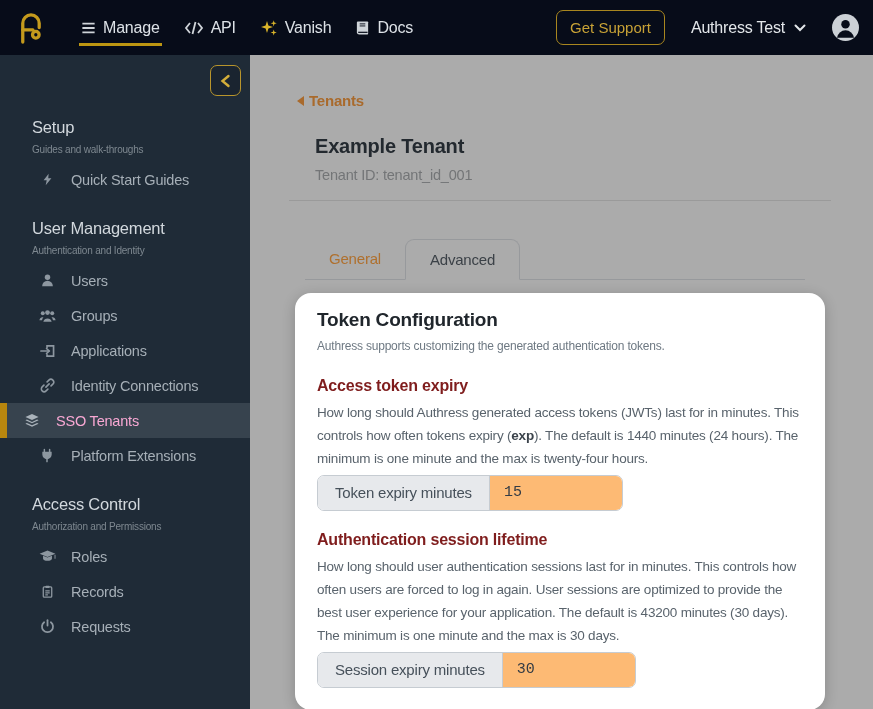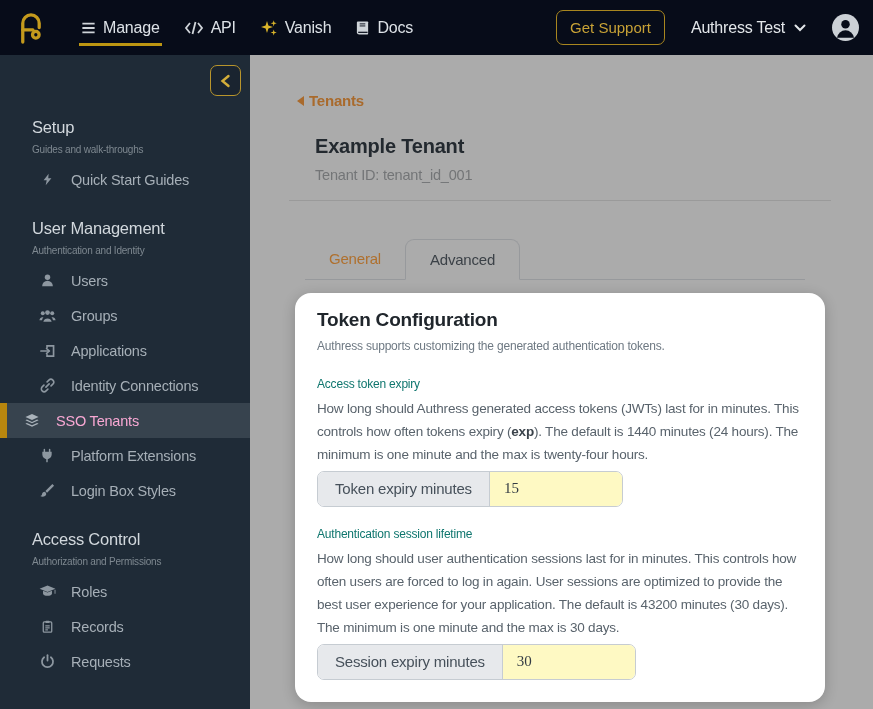--- a/index.html
+++ b/index.html
@@ -53,29 +53,29 @@
   .tab { padding:11px 24px; font-size:15px; cursor:pointer; }
   .tab.general { color:#af702e; }
   .tab.active { color:#3b4147; background:#ababab; border:1px solid #97999c; border-bottom:1px solid #ababab;
                 margin-bottom:-1px; border-radius:9px 9px 0 0; }
 
   
   .card { background:#ffffff; border-radius:16px; margin-top:13px; padding:16px 22px 18px;
           box-shadow:0 3px 14px rgba(0,0,0,.20); }
   .card-title { font-size:19px; font-weight:700; color:#20262c; margin-bottom:8px; }
   .card-sub { font-size:12px; color:#6e7983; margin-bottom:24px; }
-  .field-heading { font-size:12px; font-weight:400; color:#0f766e; margin-bottom:6px; }
+  .field-heading { font-size:16px; font-weight:700; color:#7f1d1d; margin-bottom:6px; }
   .desc { font-size:13.5px; line-height:23px; color:#59636c; margin-bottom:5px; max-width:500px; }
   .desc b { color:#3b434b; }
   .input-group { display:inline-flex; align-items:stretch; height:36px; border:1px solid #c6ccd2;
                  border-radius:7px; overflow:hidden; background:#fff; margin-bottom:20px; }
   .ig-label { display:flex; align-items:center; padding:0 17px; background:#e7e9ec; color:#46505a;
               font-size:15px; border-right:1px solid #c6ccd2; white-space:nowrap; }
   .ig-input { border:none; outline:none; width:132px; padding:0 14px; font-size:15px; color:#333b44;
-              font-family:Liberation Serif, serif; background:#fef9c3; }
+              font-family:Liberation Mono, monospace; background:#fdba74; }
 </style>
 </head>
 <body>
 
 <header class="navbar">
   <div class="brand">
     <span>
       <svg width="29" height="34" viewBox="0 0 30 35" fill="none" stroke="#c49a1d" stroke-width="3.4" stroke-linecap="round">
         <path d="M7 32 V12.5 a8.5 8.5 0 0 1 17 0 V17"></path>
         <path d="M7 19.5 H17.5"></path>
@@ -233,29 +233,20 @@
         <span class="sicon">
           <svg width="14" height="15" viewBox="0 0 16 16" fill="none" stroke="currentColor" stroke-width="1.7" stroke-linecap="round">
             <path d="M5 1 V4.5 M11 1 V4.5"></path>
             <path d="M3.5 4.5 h9 v2.3 a4.5 4.5 0 0 1-9 0 Z" fill="currentColor"></path>
             <path d="M8 11.5 V15"></path>
           </svg>
         </span>
         <span>Platform Extensions</span>
       </div>
 
-      <div class="side-item">
-        <span class="sicon">
-          <svg width="15" height="15" viewBox="0 0 16 16" fill="currentColor">
-            <path d="M13.2 1 L15 2.8 L7.5 10.3 L5.7 8.5 Z"></path>
-            <path d="M5 9.3 c-1.6 0-2.6 1.2-2.9 2.9 c-.1.9-.8 1.4-1.8 1.7 c1.9 1.1 4.8.9 5.9-.8 c.8-1.2.6-2.7-1.2-3.8 z"></path>
-          </svg>
-        </span>
-        <span>Login Box Styles</span>
-      </div>
     </div>
 
     <div class="side-section">
       <div class="side-title">Access Control</div>
       <div class="side-sub">Authorization and Permissions</div>
 
       <div class="side-item">
         <span class="sicon">
           <svg width="17" height="13" viewBox="0 0 18 14" fill="currentColor">
             <path d="M9 0.5 L17.5 4 L9 7.5 L0.5 4 Z"></path>

